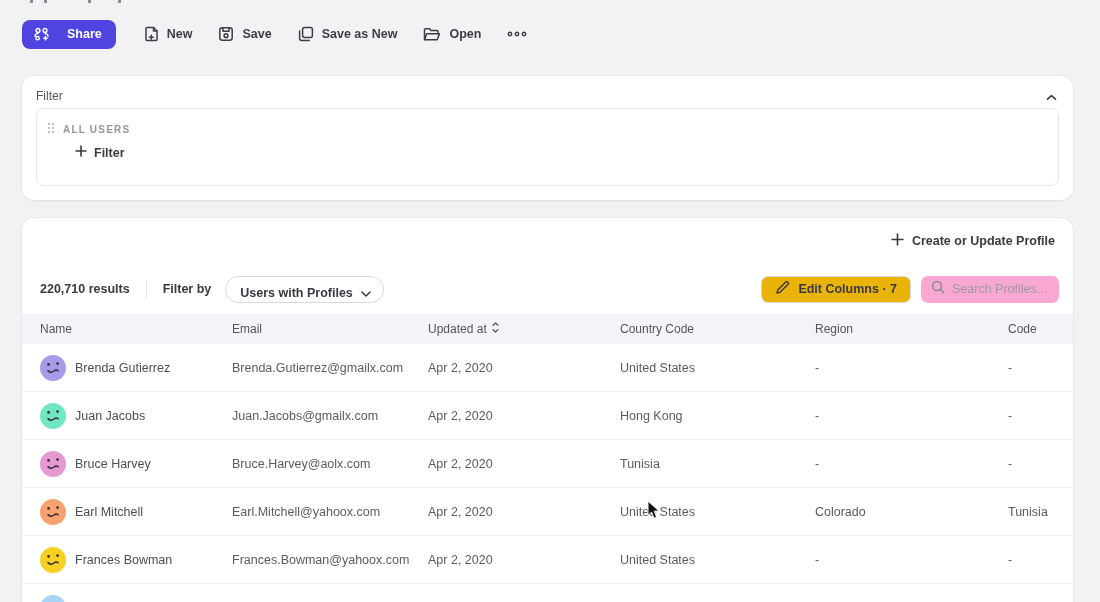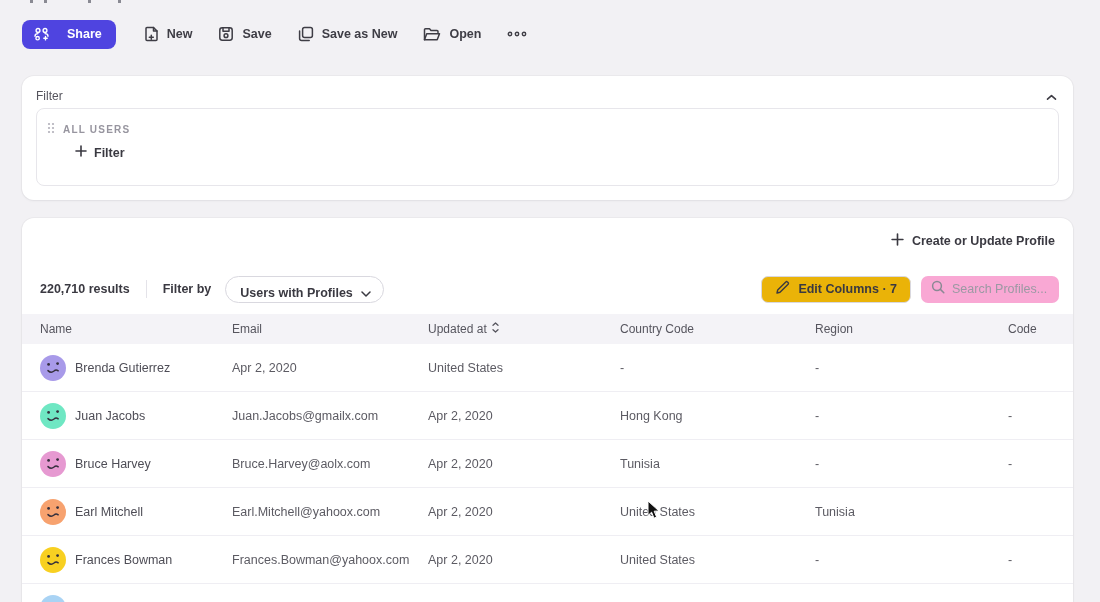--- a/index.html
+++ b/index.html
@@ -267,20 +267,21 @@
       <div class="cell c-name">
         <span class="avatar" style="background-color: rgb(168, 154, 233);">
           <svg width="26" height="26" viewBox="0 0 26 26" fill="none">
             <circle cx="8.6" cy="9.4" r="1.4" fill="#342f3d"></circle>
             <circle cx="17.6" cy="8.6" r="1.4" fill="#342f3d"></circle>
             <path d="M8 15.6q3 3 6 .4q2-2 4.2-.2" stroke="#342f3d" stroke-width="1.5" stroke-linecap="round"></path>
           </svg>
         </span>
         <span>Brenda Gutierrez</span>
       </div>
+      <div class="cell">Brenda.Gutierrez@gmailx.com</div>
       <div class="cell">Apr 2, 2020</div>
       <div class="cell">United States</div>
       <div class="cell">-</div>
       <div class="cell">-</div>
     </div>
 
     <div class="tgrid trow">
       <div class="cell c-name">
         <span class="avatar" style="background-color: rgb(111, 231, 195);">
           <svg width="26" height="26" viewBox="0 0 26 26" fill="none">
@@ -323,20 +324,21 @@
             <circle cx="8.6" cy="9.4" r="1.4" fill="#342f3d"></circle>
             <circle cx="17.6" cy="8.6" r="1.4" fill="#342f3d"></circle>
             <path d="M8 15.6q3 3 6 .4q2-2 4.2-.2" stroke="#342f3d" stroke-width="1.5" stroke-linecap="round"></path>
           </svg>
         </span>
         <span>Earl Mitchell</span>
       </div>
       <div class="cell">Earl.Mitchell@yahoox.com</div>
       <div class="cell">Apr 2, 2020</div>
       <div class="cell">United States</div>
+      <div class="cell">Colorado</div>
       <div class="cell">Tunisia</div>
     </div>
 
     <div class="tgrid trow">
       <div class="cell c-name">
         <span class="avatar" style="background-color: rgb(248, 208, 33);">
           <svg width="26" height="26" viewBox="0 0 26 26" fill="none">
             <circle cx="8.6" cy="9.4" r="1.4" fill="#342f3d"></circle>
             <circle cx="17.6" cy="8.6" r="1.4" fill="#342f3d"></circle>
             <path d="M8 15.6q3 3 6 .4q2-2 4.2-.2" stroke="#342f3d" stroke-width="1.5" stroke-linecap="round"></path>

